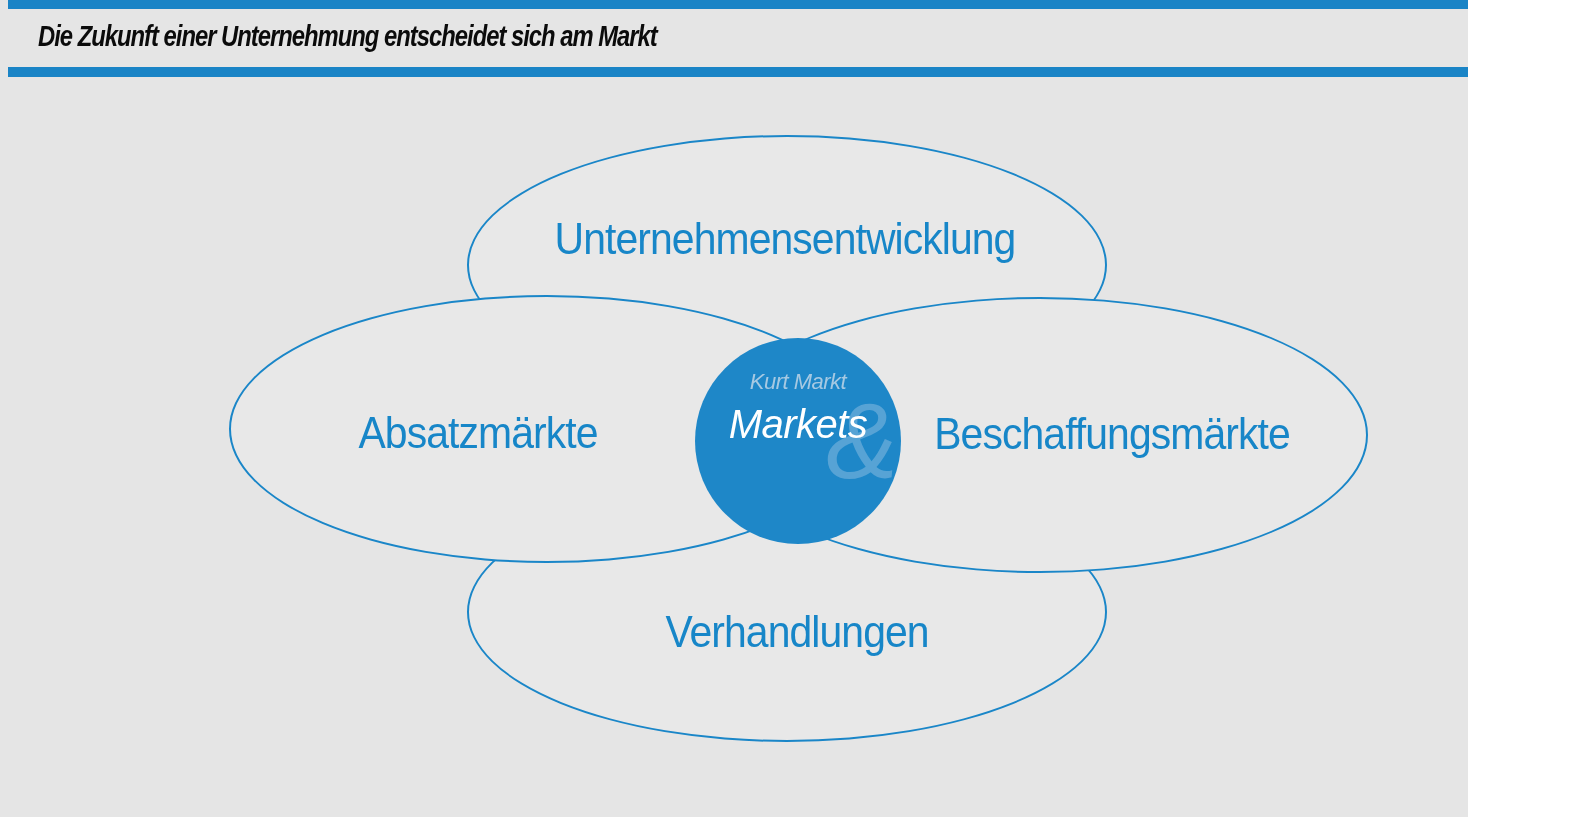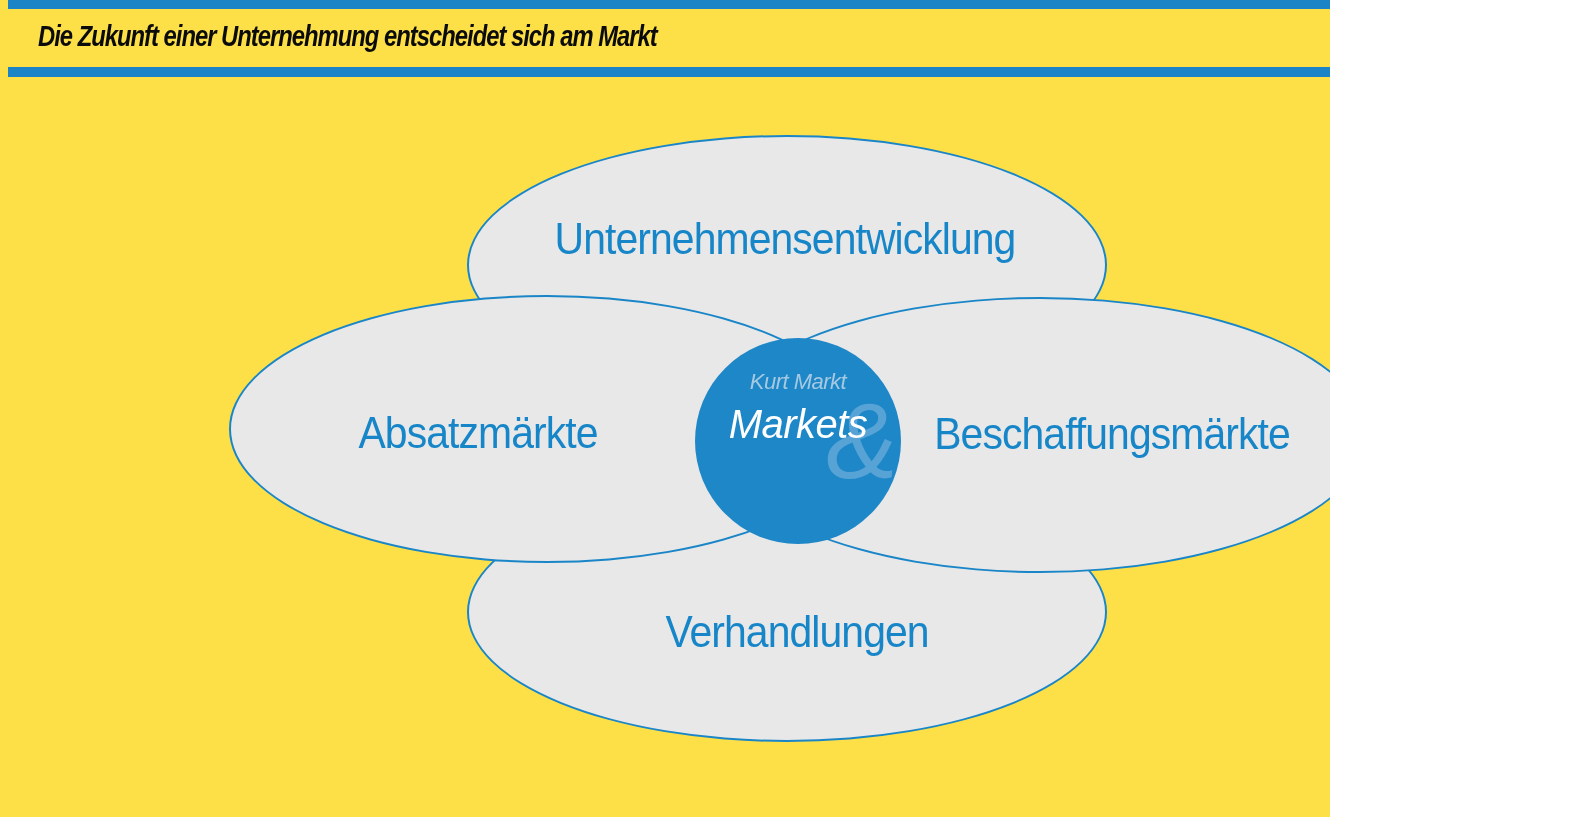--- a/index.html
+++ b/index.html
@@ -11,21 +11,21 @@
     --author-text:#a6c9e2;
     --ampersand-blue:#57a3d5;
     --title-text:#0b0b0b;
   }
   html,body{margin:0;padding:0;background:#ffffff;}
   body{
     width:1594px;height:817px;
     font-family:"Liberation Sans", sans-serif;
     overflow:hidden;
   }
-  .stage{position:relative;width:1330px;height:817px;background:#fde047;overflow:hidden;}
+  .stage{position:relative;width:1468px;height:817px;background:#e5e5e5;overflow:hidden;}
 
   
   .bar{position:absolute;left:8px;right:0;background:var(--accent-blue);}
   .bar-top{top:0;height:9px;}
   .bar-sub{top:67px;height:10px;}
   .title{
     position:absolute;left:38px;top:20px;margin:0;
     font-size:29px;line-height:32px;font-weight:bold;font-style:italic;
     color:var(--title-text);letter-spacing:-1.2px;white-space:nowrap;
     transform:scaleX(0.82);transform-origin:left center;

